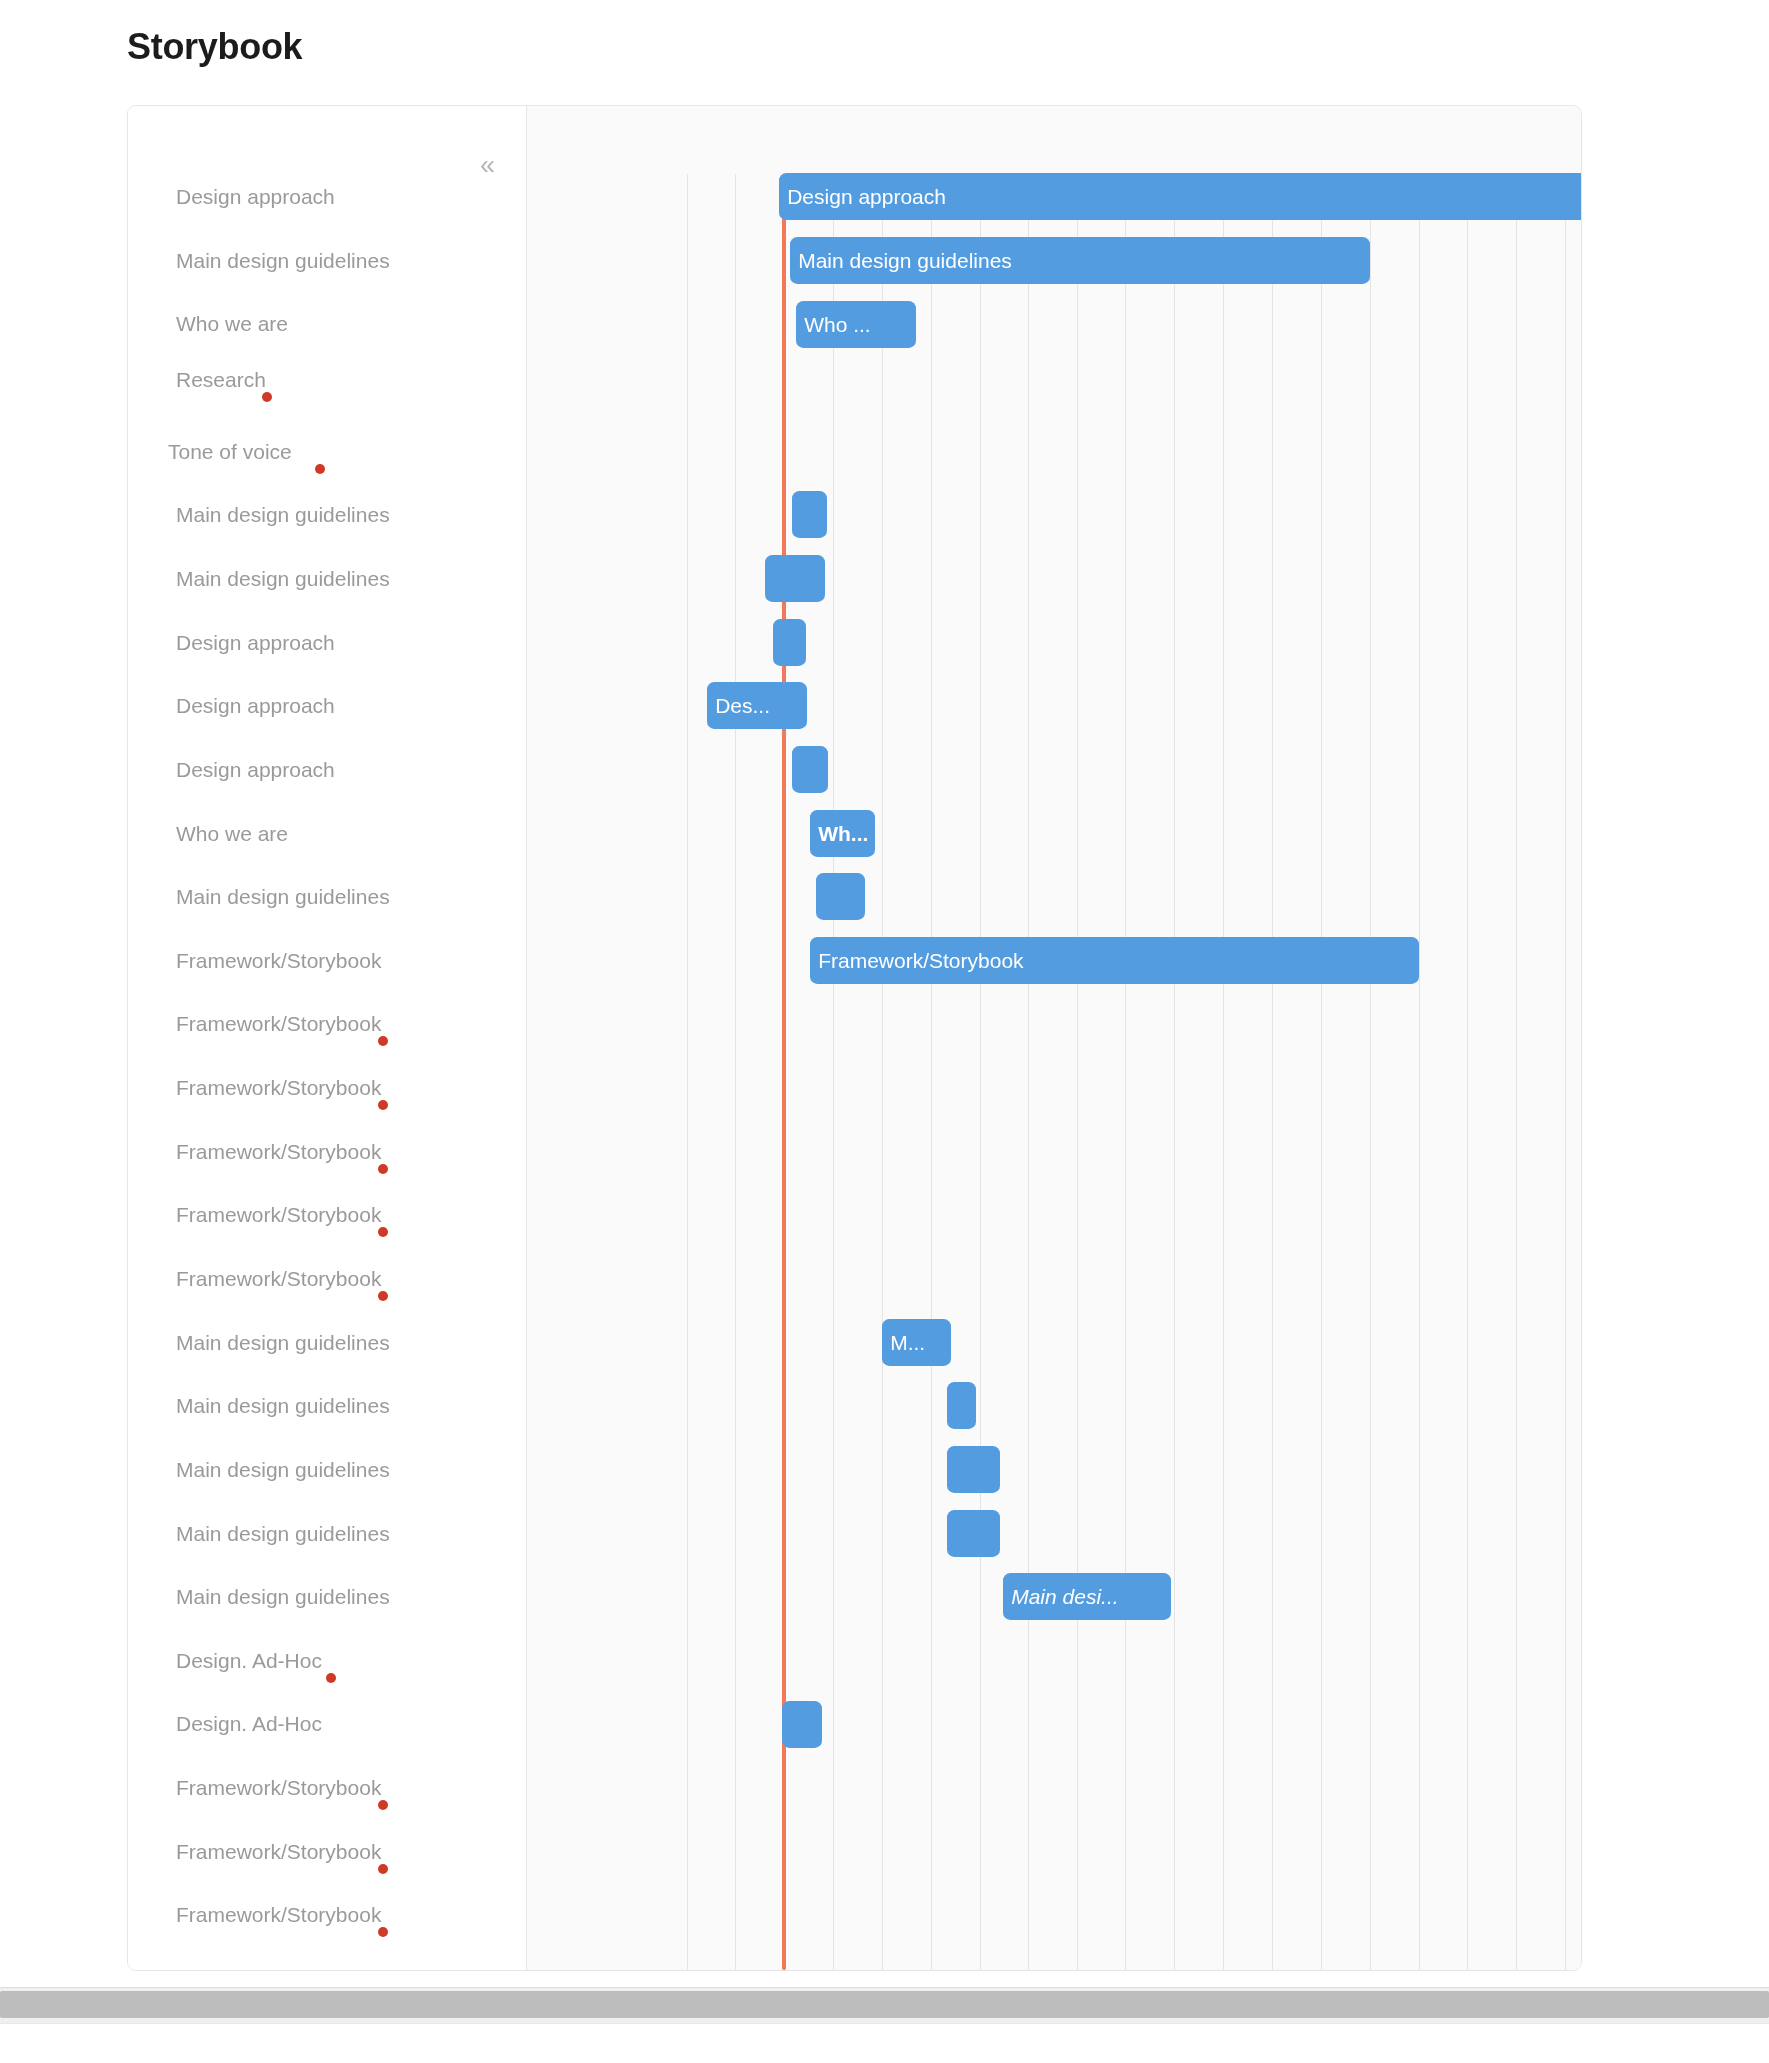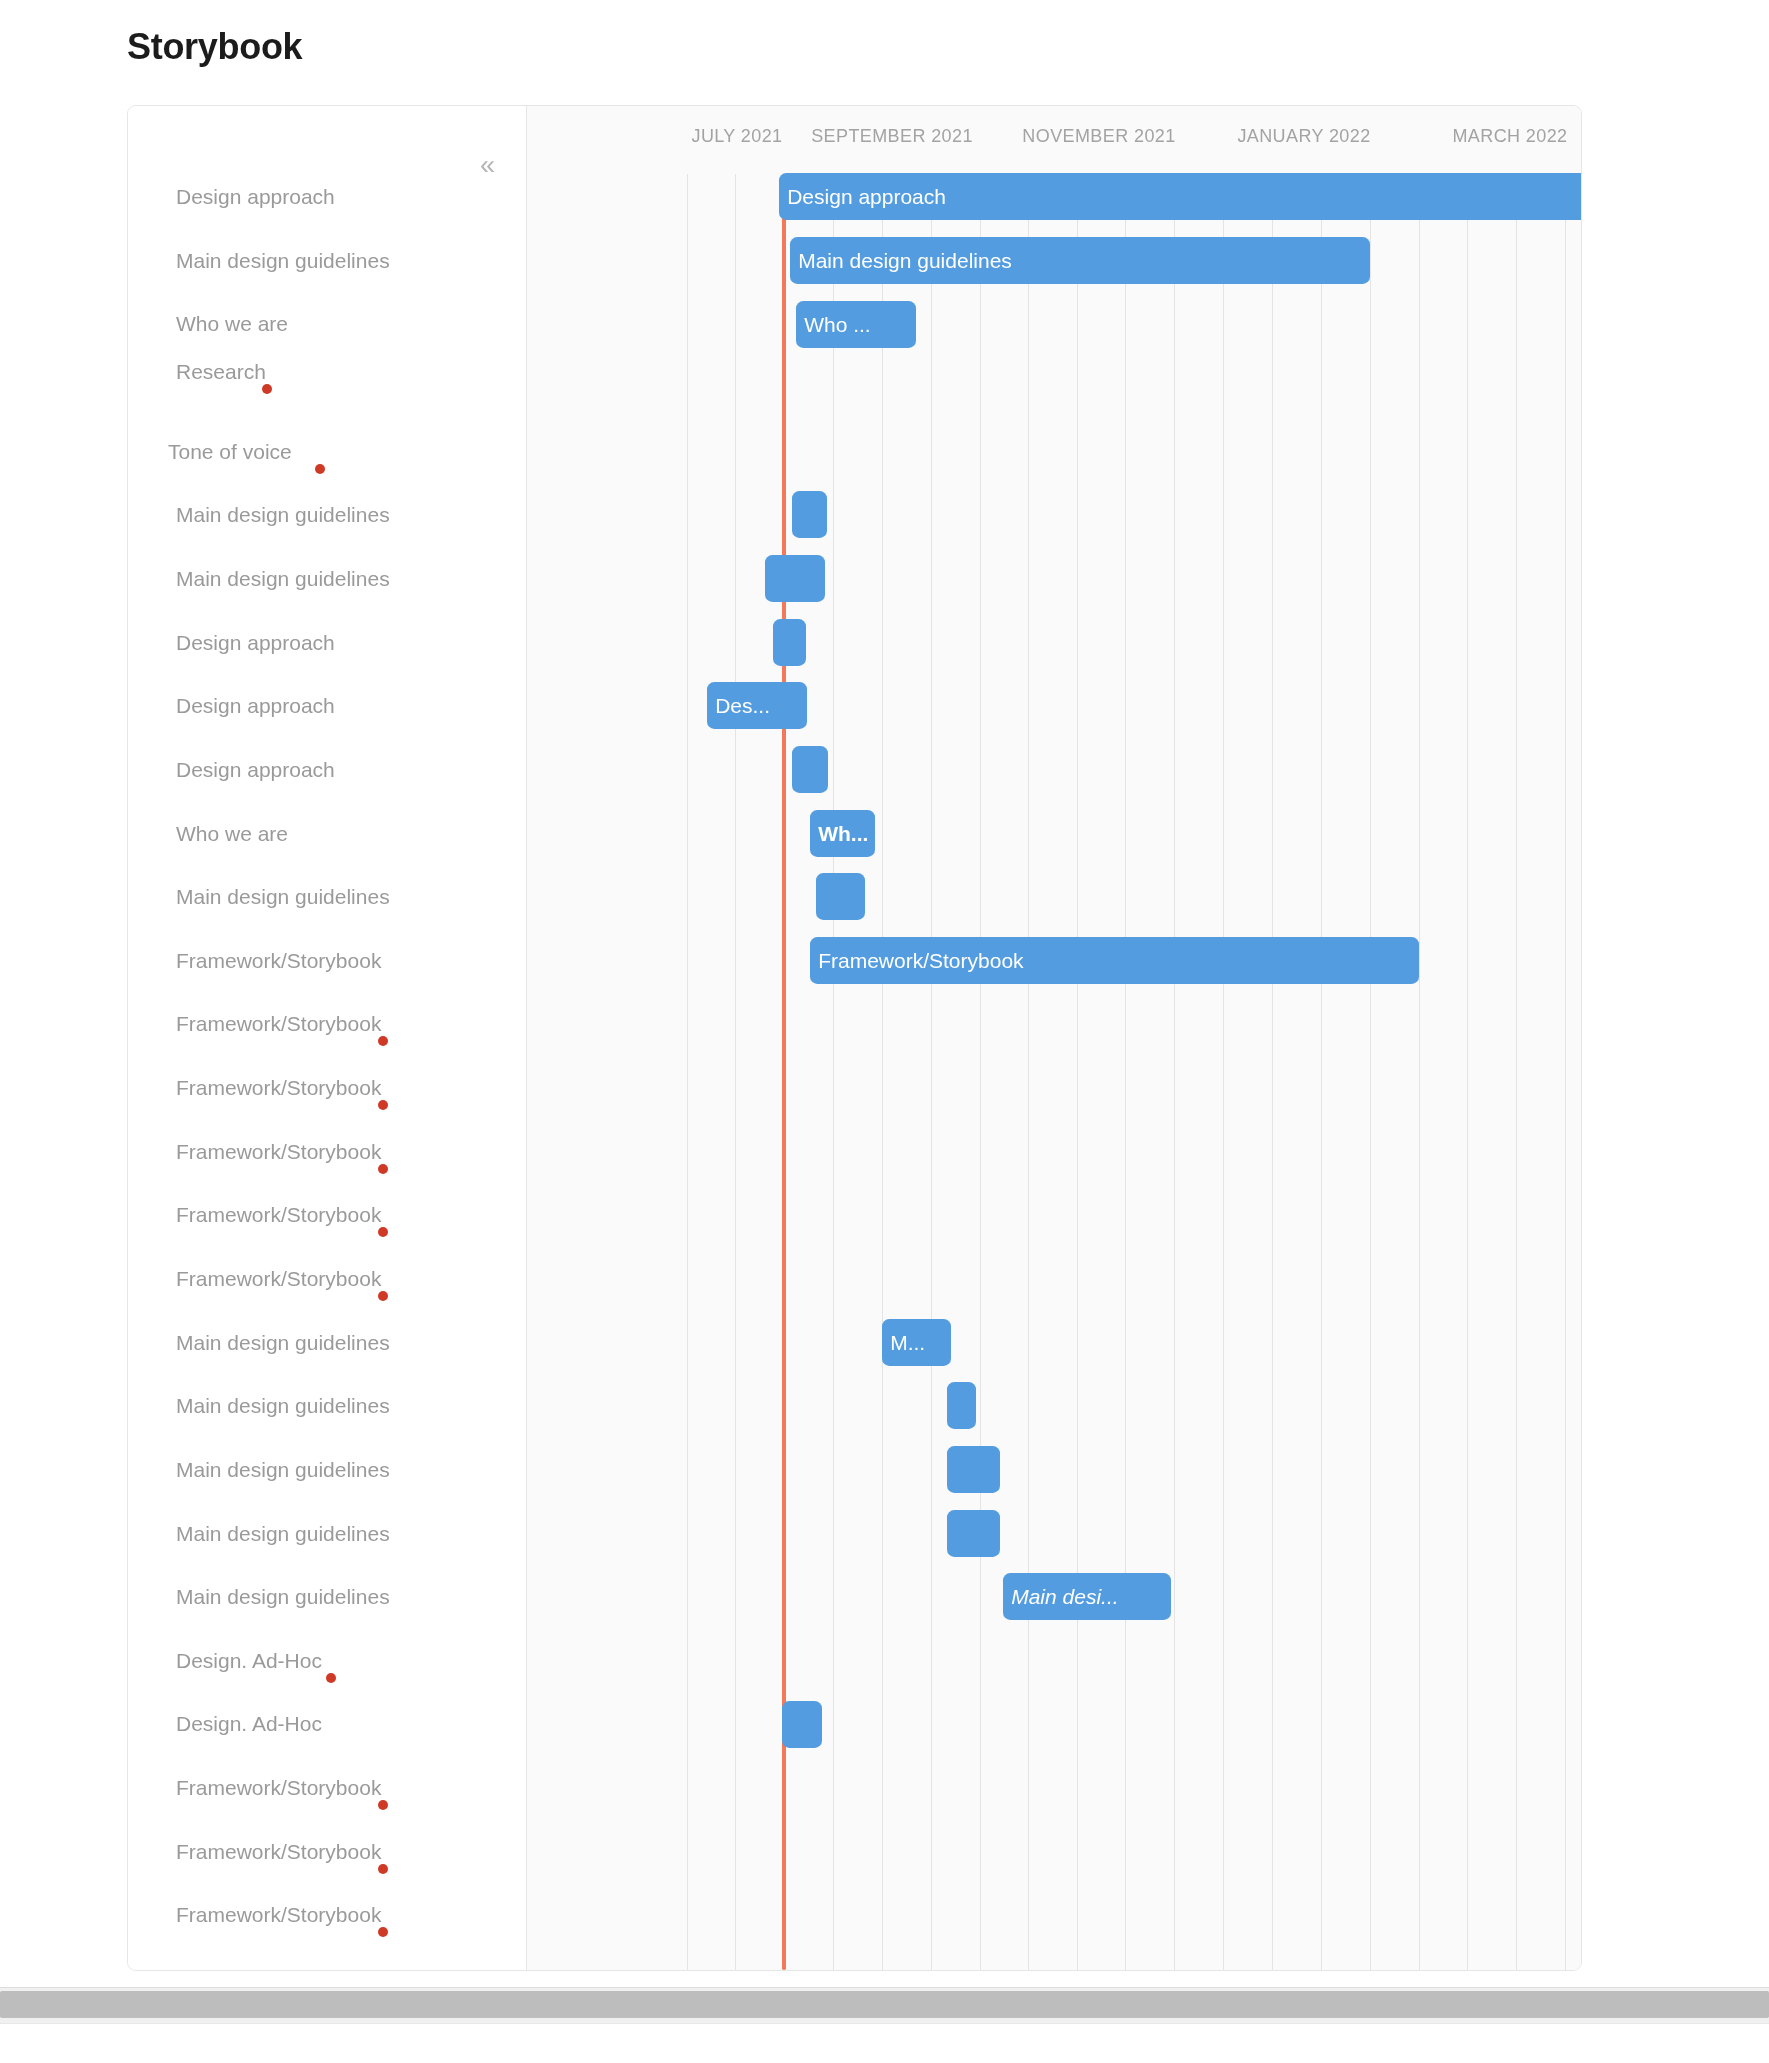--- a/index.html
+++ b/index.html
@@ -134,21 +134,21 @@
     <div id="task-rows">
         <div class="task-row" style="top: 59px; padding-left: 0px; left: 0px; transform: translateX(0px); box-sizing: border-box;">
           <div class="task-label" style="left: 48px; margin-left: 0px;">Design approach</div>
         </div>
         <div class="task-row" style="top: 123px; padding-left: 0px; left: 0px; transform: translateX(0px); box-sizing: border-box;">
           <div class="task-label" style="left: 48px; margin-left: 0px;">Main design guidelines</div>
         </div>
         <div class="task-row" style="top: 186px; padding-left: 0px; left: 0px; transform: translateX(0px); box-sizing: border-box;">
           <div class="task-label" style="left: 48px; margin-left: 0px;">Who we are</div>
         </div>
-        <div class="task-row" style="top: 234px; padding-left: 0px; left: 0px; transform: translateX(0px); box-sizing: border-box;">
+        <div class="task-row" style="top: 242px; padding-left: 0px; left: 0px; transform: translateX(0px); box-sizing: border-box;">
           <div class="task-label" style="left: 48px; margin-left: 0px;">Research</div>
           <div class="task-dot" style="left: 134px; top: 44px;"></div>
         </div>
         <div class="task-row" style="top: 314px; padding-left: 0px; left: 0px; transform: translateX(0px); box-sizing: border-box;">
           <div class="task-label" style="left: 40px; margin-left: 0px;">Tone of voice</div>
           <div class="task-dot" style="left: 187px; top: 44px;"></div>
         </div>
         <div class="task-row" style="top: 377px; padding-left: 0px; left: 0px; transform: translateX(0px); box-sizing: border-box;">
           <div class="task-label" style="left: 48px; margin-left: 0px;">Main design guidelines</div>
         </div>
@@ -227,27 +227,20 @@
           <div class="task-label" style="left: 48px; margin-left: 0px;">Framework/Storybook</div>
           <div class="task-dot" style="left: 250px; top: 44px;"></div>
         </div>
         <div class="task-row" style="top: 1841px; padding-left: 0px; left: 0px; transform: translateX(0px); box-sizing: border-box;">
           <div class="task-label" style="left: 48px; margin-left: 0px;">Housekeeping</div>
         </div>
       </div>
   </div>
 
   <div id="timeline-pane">
-    <div id="month-header">
-        <div class="month-label" style="left: 210px;">JULY 2021</div>
-        <div class="month-label" style="left: 365px;">SEPTEMBER 2021</div>
-        <div class="month-label" style="left: 572px;">NOVEMBER 2021</div>
-        <div class="month-label" style="left: 777px;">JANUARY 2022</div>
-        <div class="month-label" style="left: 983px;">MARCH 2022</div>
-      </div>
     <div id="gridlines-layer">
         <div class="gridline" style="left: 160px;"></div>
         <div class="gridline" style="left: 208px;"></div>
         <div class="gridline" style="left: 257px;"></div>
         <div class="gridline" style="left: 306px;"></div>
         <div class="gridline" style="left: 355px;"></div>
         <div class="gridline" style="left: 404px;"></div>
         <div class="gridline" style="left: 453px;"></div>
         <div class="gridline" style="left: 501px;"></div>
         <div class="gridline" style="left: 550px;"></div>

